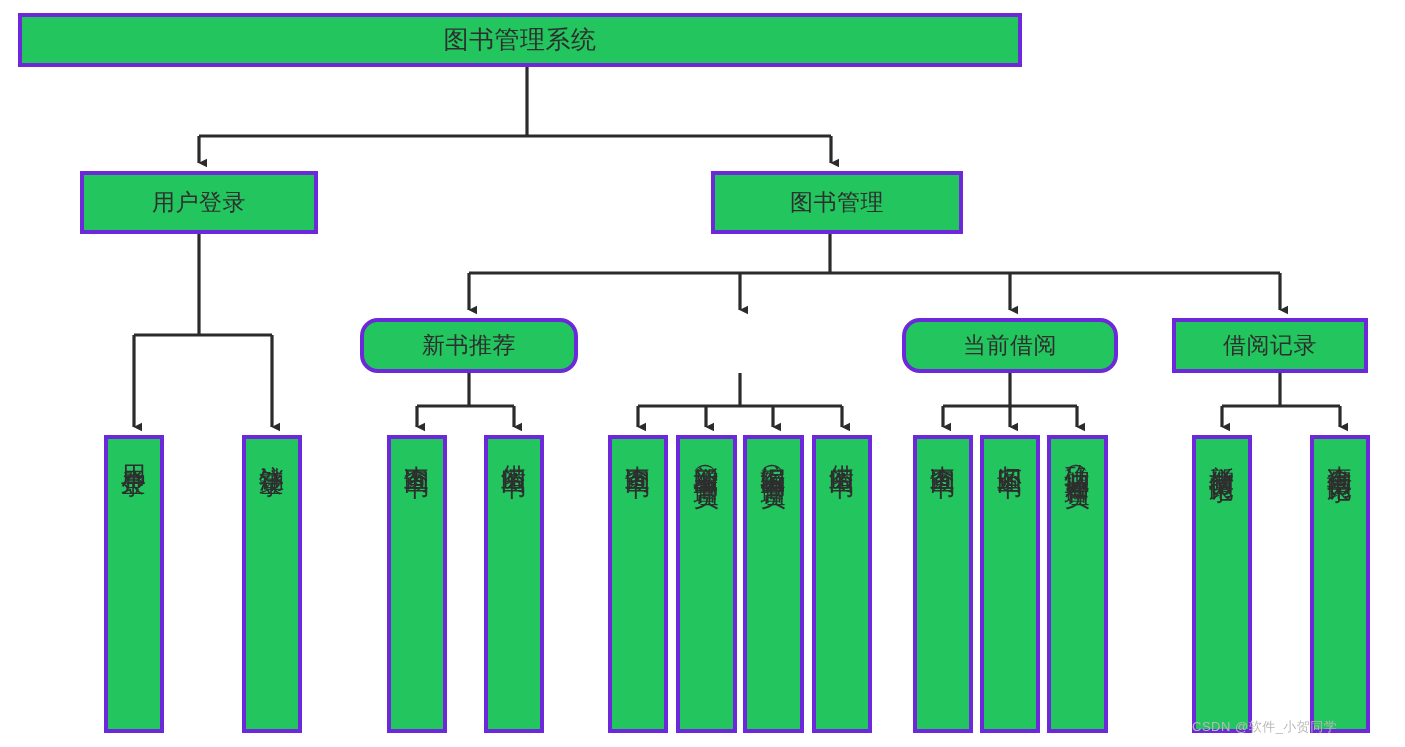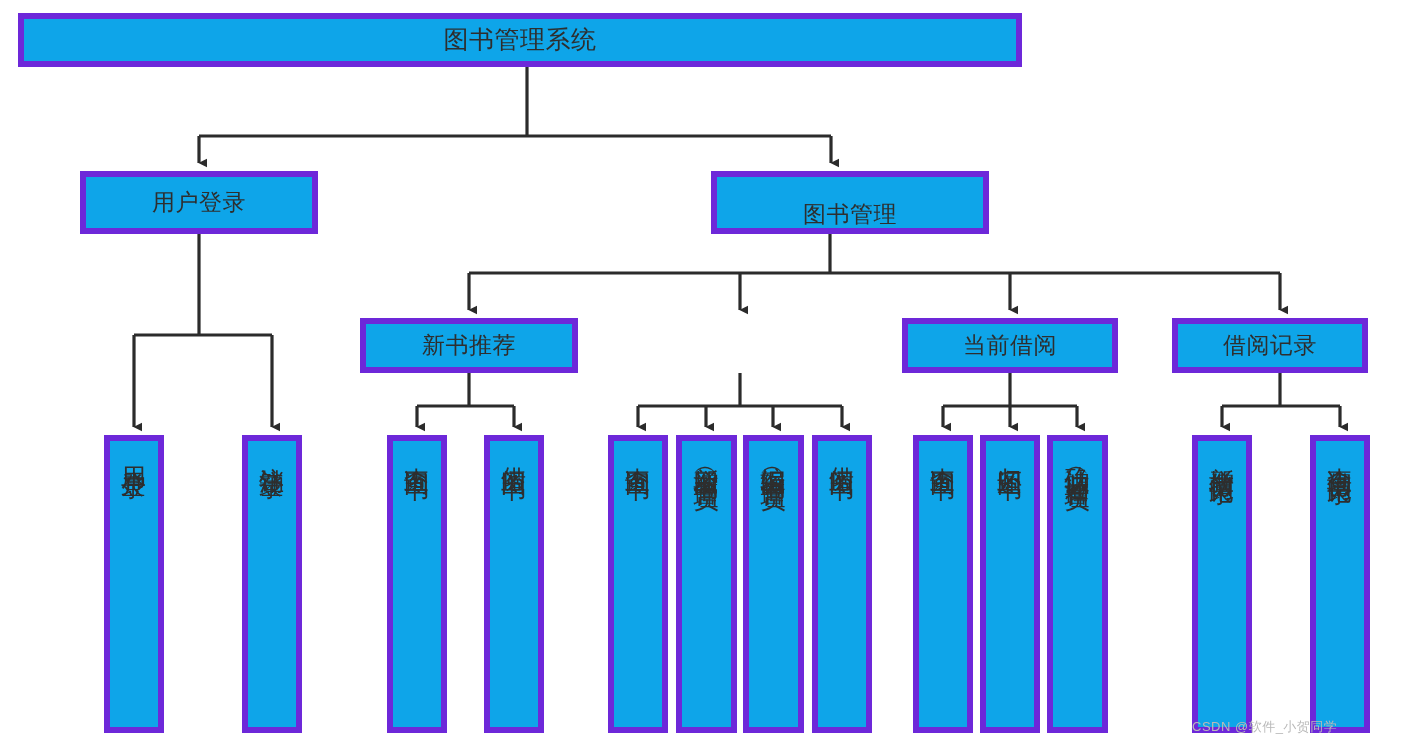--- a/index.html
+++ b/index.html
@@ -22,22 +22,22 @@
   svg.canvas {
     position: absolute;
     left: 0;
     top: 0;
     width: 1405px;
     height: 747px;
   }
   .node-box {
     position: absolute;
     box-sizing: border-box;
-    border: 6px solid #6d28d9;
-    background: #0ea5e9;
+    border: 4px solid #6d28d9;
+    background: #22c55e;
     display: flex;
     align-items: center;
     justify-content: center;
     overflow: hidden;
   }
   .node-label {
     color: #2e2e2e;
     text-align: center;
     line-height: 1.18;
     white-space: nowrap;
@@ -122,28 +122,28 @@
     </g>
   </svg>
 
   <div class="node-box node-root" style="left:18px; top:13px; width:1004px; height:54px;">
     <span class="node-label">图书管理系统</span>
   </div>
 
   <div class="node-box node-l1" style="left:80px; top:171px; width:238px; height:63px;">
     <span class="node-label">用户登录</span>
   </div>
-  <div class="node-box node-l1" style="left:711px; top:171px; width:278px; height:63px;align-items:flex-end;">
+  <div class="node-box node-l1" style="left:711px; top:171px; width:252px; height:63px;">
     <span class="node-label">图书管理</span>
   </div>
 
-  <div class="node-box node-l2" style="left:360px; top:318px; width:218px; height:55px;">
+  <div class="node-box node-l2" style="left:360px; top:318px; width:218px; height:55px;border-radius:18px;">
     <span class="node-label">新书推荐</span>
   </div>
-  <div class="node-box node-l2" style="left:902px; top:318px; width:216px; height:55px;">
+  <div class="node-box node-l2" style="left:902px; top:318px; width:216px; height:55px;border-radius:18px;">
     <span class="node-label">当前借阅</span>
   </div>
   <div class="node-box node-l2" style="left:1172px; top:318px; width:196px; height:55px;align-items:center;">
     <span class="node-label">借阅记录</span>
   </div>
 
   <div class="node-box node-leaf" style="left:104px; top:435px; width:60px; height:298px;">
     <span class="node-label">用户登录</span>
   </div>
   <div class="node-box node-leaf" style="left:242px; top:435px; width:60px; height:298px;">

